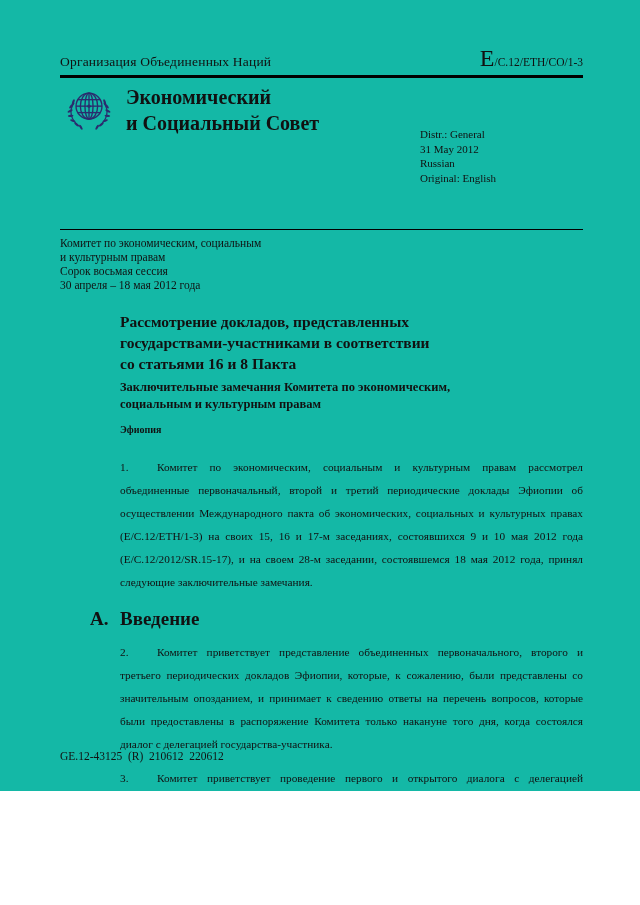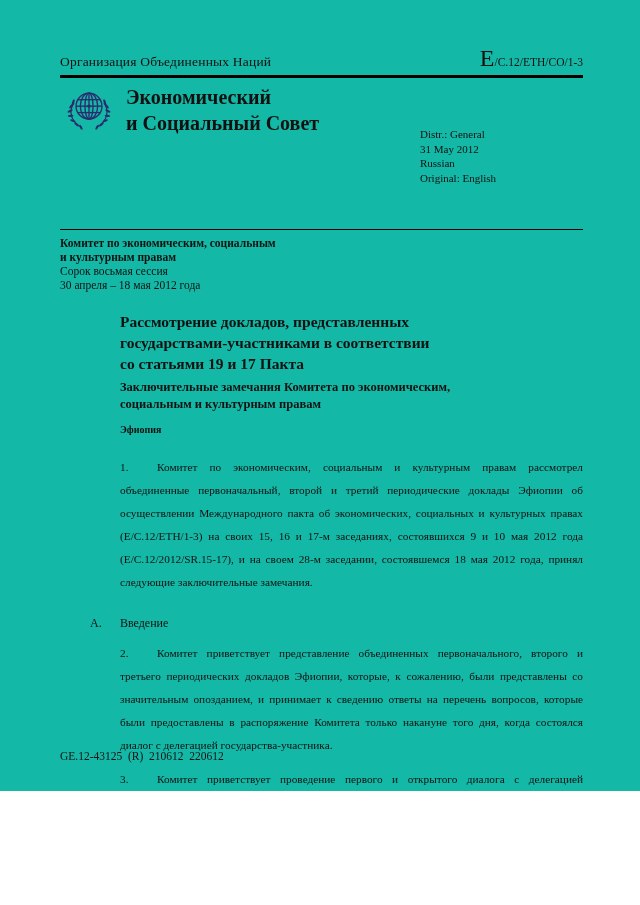--- a/index.html
+++ b/index.html
@@ -36,21 +36,21 @@
     position: absolute; left: 126px; top: 84px;
     font-size: 20px; font-weight: bold; line-height: 26px;
     white-space: pre-line; margin: 0;
   }
   .distr-block {
     position: absolute; left: 420px; top: 87px;
     font-size: 11px; line-height: 14.5px; margin-top: 40px;
   }
   
   .committee { position: absolute; left: 60px; top: 237px; font-size: 11.5px; line-height: 13.5px; }
-  .committee-name { font-weight: bold; white-space: pre-line; }
+  .committee-name { font-weight: normal; white-space: pre-line; }
   .session { font-weight: normal; margin-top: 1px; }
   .session-dates { font-weight: normal; }
   
   .main-title {
     position: absolute; left: 120px; top: 311px;
     font-size: 15.5px; font-weight: bold; line-height: 21px;
     white-space: pre-line; margin: 0;
   }
   .sub-title {
     position: absolute; left: 120px; top: 379px;
@@ -64,22 +64,22 @@
   
   .content { position: absolute; left: 90px; top: 456px; width: 493px; }
   .body-para {
     margin: 0 0 0 30px; width: 463px;
     font-size: 11.3px; line-height: 23px;
     text-align: justify;
   }
   .body-para + .body-para { margin-top: 11px; }
   .pnum { display: inline-block; width: 37px; }
   .section-heading {
-    margin-top: 22px; margin-bottom: 11px;
-    font-size: 12px; font-weight: normal;
+    margin-top: 14px; margin-bottom: 11px;
+    font-size: 19px; font-weight: bold;
   }
   .section-label { display: inline-block; width: 30px; }
   
   .footer-left {
     position: absolute; left: 60px; top: 750px;
     font-size: 11.5px; white-space: pre;
   }
   .footer-right {
     position: absolute; right: 56px; top: 794px;
     display: flex; align-items: center; gap: 4px;
@@ -153,21 +153,21 @@
 
   <div class="committee">
     <div class="committee-name">Комитет по экономическим, социальным
 и культурным правам</div>
     <div class="session">Сорок восьмая сессия</div>
     <div class="session-dates">30 апреля – 18 мая 2012 года</div>
   </div>
 
   <h2 class="main-title">Рассмотрение докладов, представленных
 государствами-участниками в соответствии
-со статьями 19 и 17 Пакта</h2>
+со статьями 16 и 8 Пакта</h2>
   <h3 class="sub-title">Заключительные замечания Комитета по экономическим,
 социальным и культурным правам</h3>
   <h3 class="country-title">Эфиопия</h3>
 
   <div class="content">
 
     <p class="body-para"><span class="pnum">1.</span><span>Комитет по экономическим, социальным и культурным правам рассмотрел объединенные первоначальный, второй и третий периодические доклады Эфиопии об осуществлении Международного пакта об экономических, социальных и культурных правах (E/C.12/ETH/1-3) на своих 15, 16 и 17-м заседаниях, состоявшихся 9 и 10 мая 2012 года (E/C.12/2012/SR.15-17), и на своем 28-м заседании, состоявшемся 18 мая 2012 года, принял следующие заключительные замечания.</span></p>
 
     <div class="section-heading">
       <span class="section-label">A.</span><span>Введение</span>

